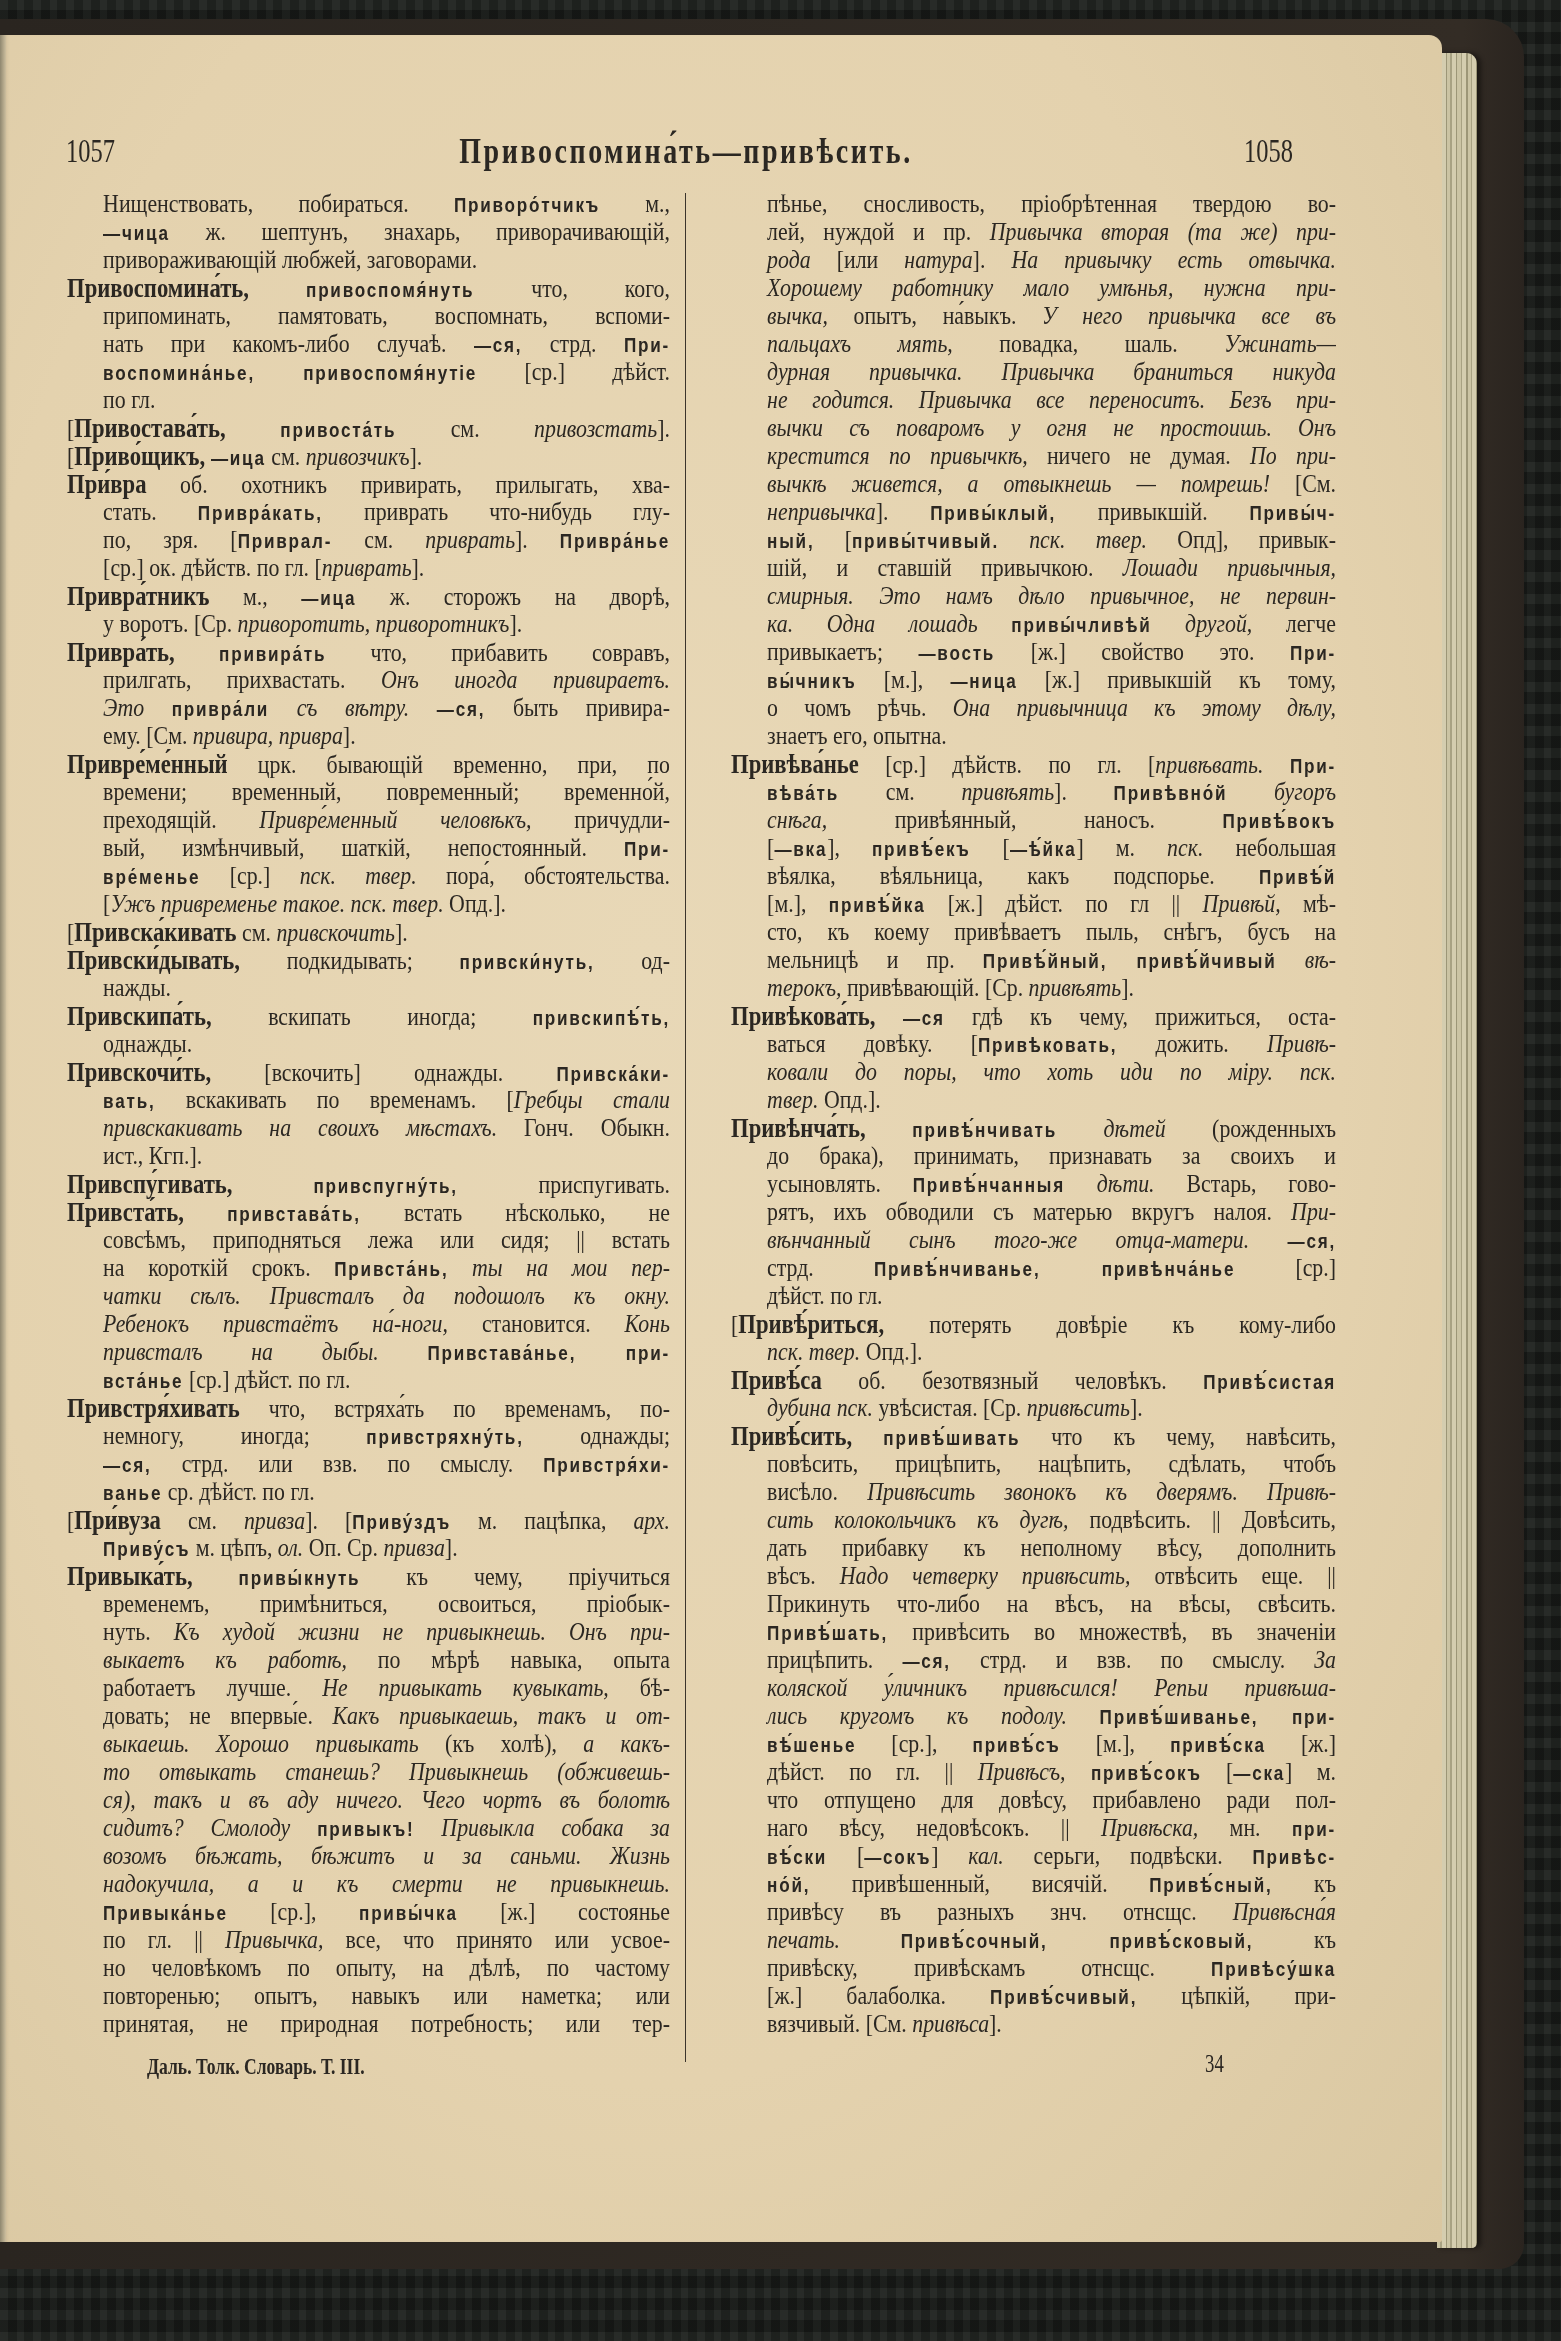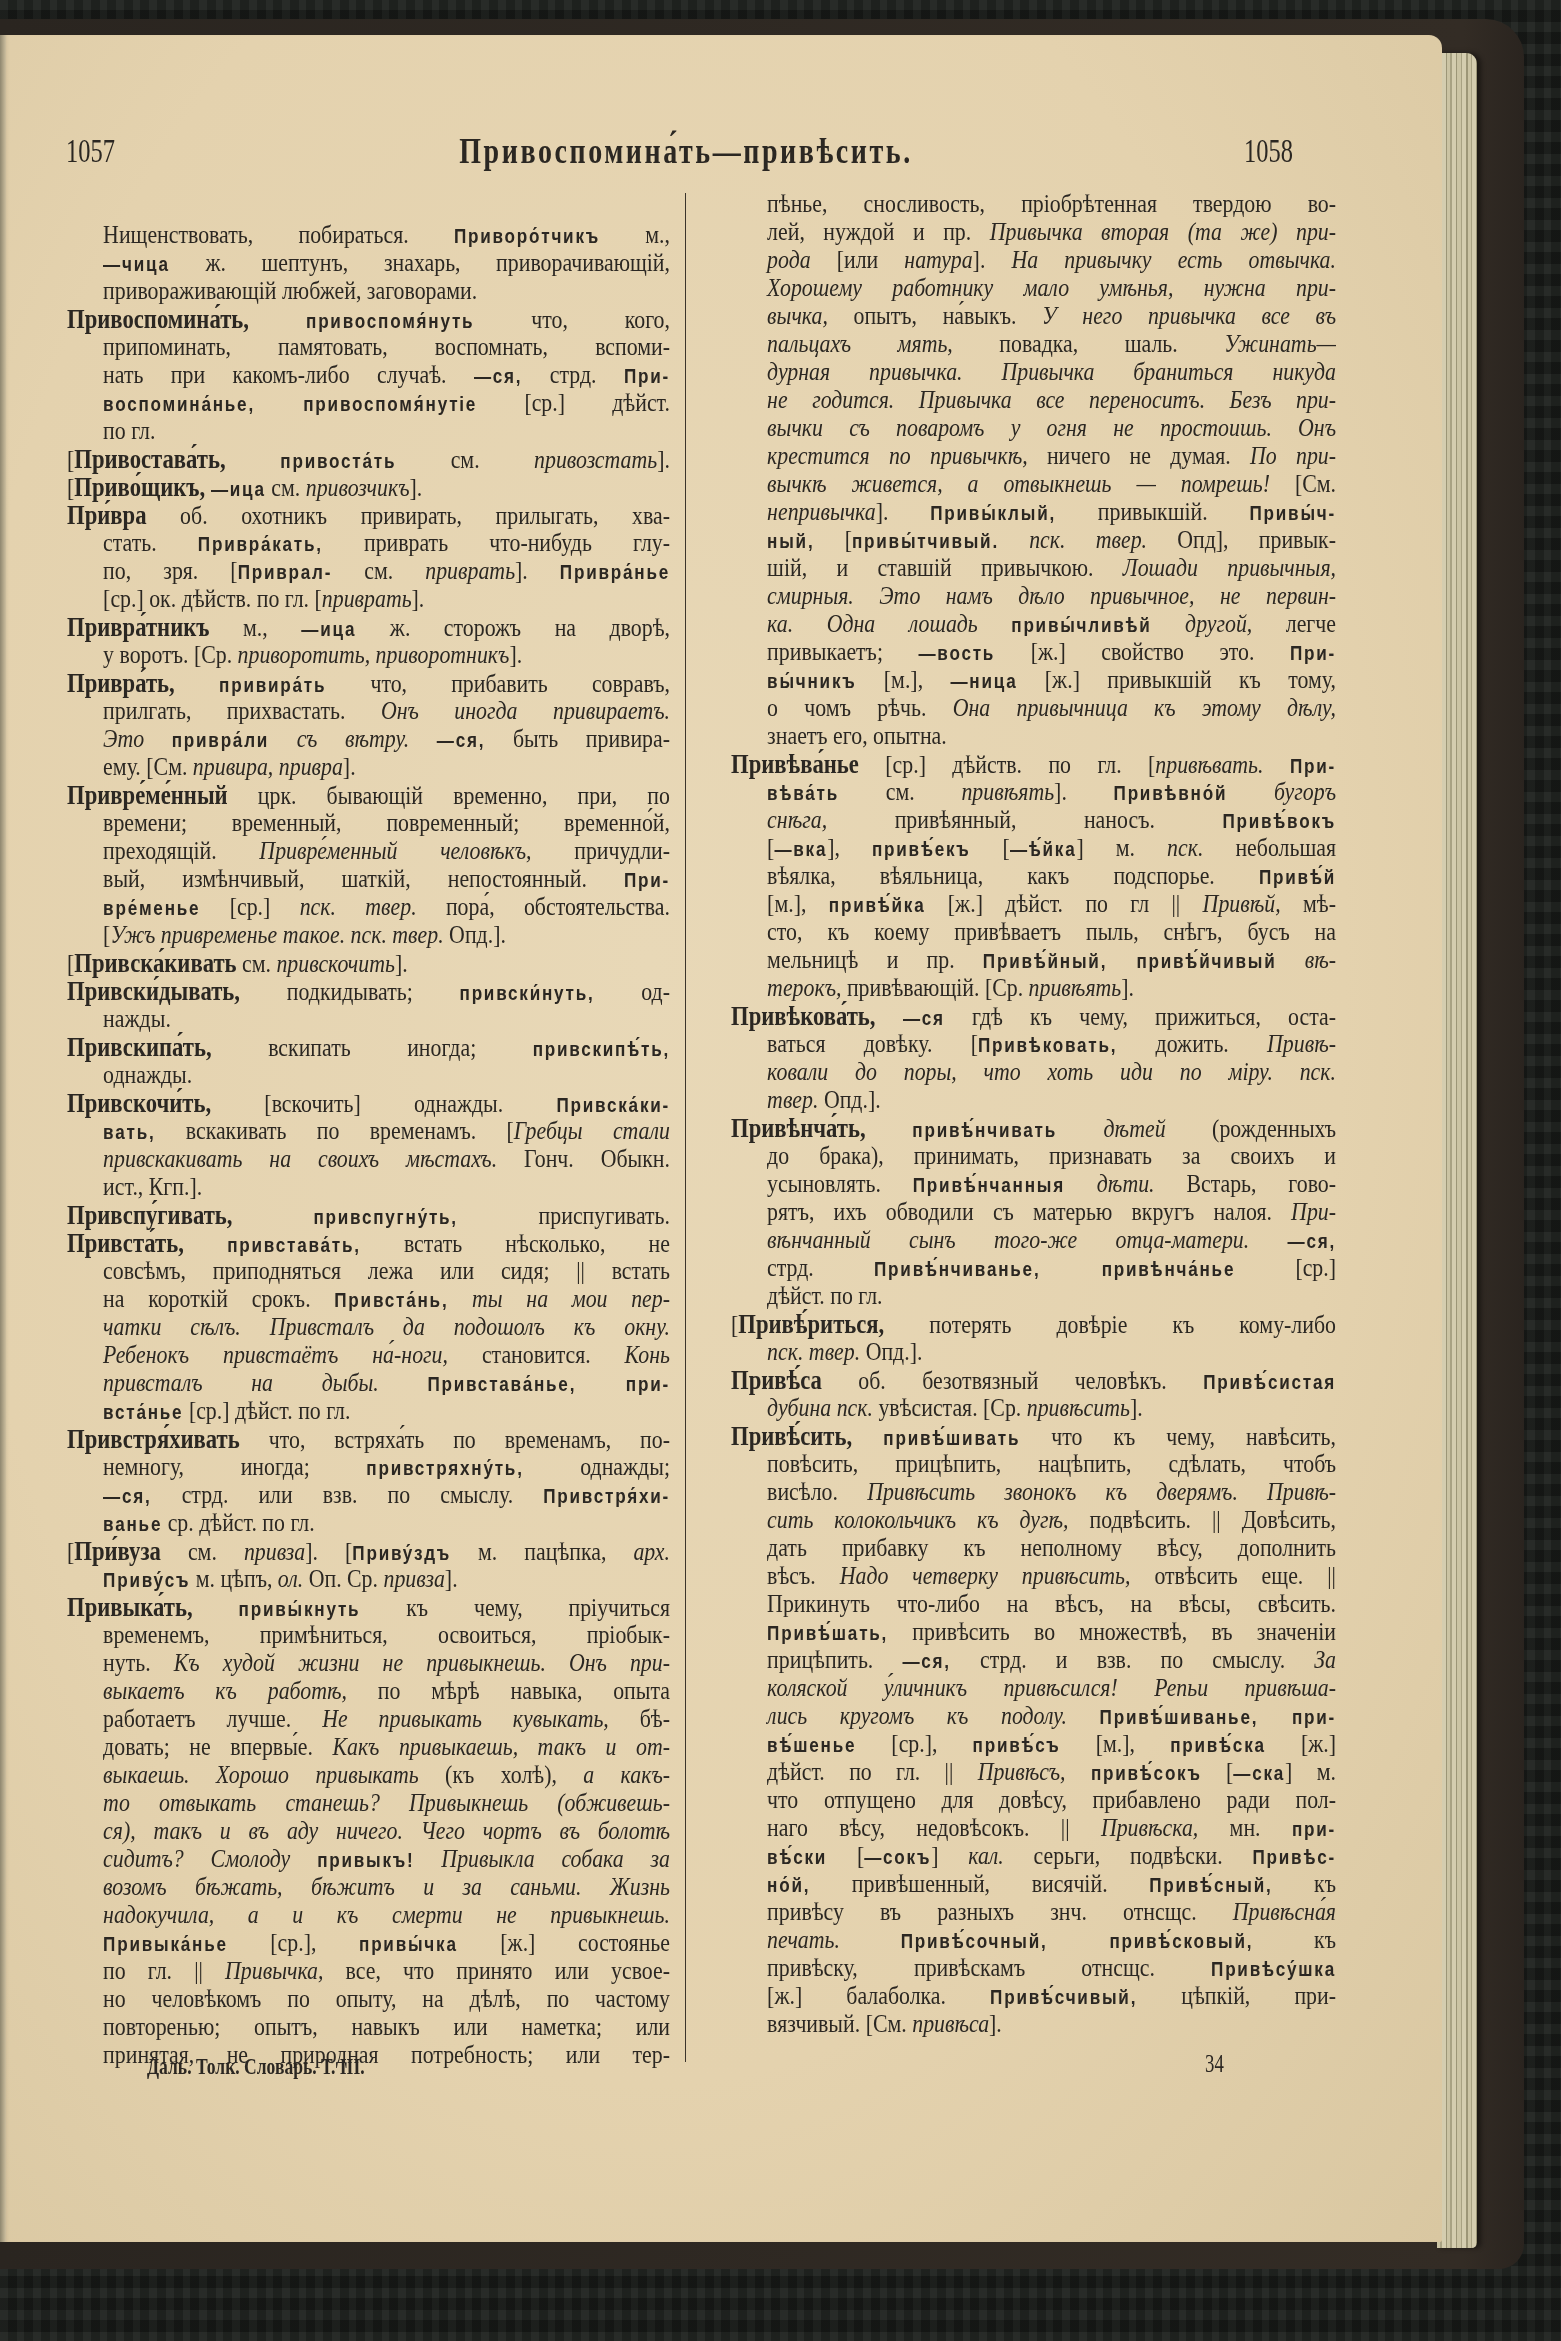--- a/index.html
+++ b/index.html
@@ -42,21 +42,21 @@
     white-space: nowrap;
   }
   .pgnum.left { left: 66px; transform: scaleX(0.72); transform-origin: 0 0; }
   .pgnum.right { right: 149px; transform: scaleX(0.72); transform-origin: 100% 0; }
   .running-title {
     position: absolute; top: 99px; left: 686px; font-size: 35px; line-height: 35px;
     font-weight: bold; letter-spacing: 3.2px; white-space: nowrap;
     transform: translateX(-50%) scaleX(0.8);
   }
   .column { position: absolute; top: 155px; }
-  .column.left { left: 67px; width: 603px; margin-top: 31px; }
+  .column.left { left: 67px; width: 603px; }
   .column.right { left: 731px; width: 605px; }
   .divider {
     position: absolute; left: 685px; top: 158px; width: 1.1px; height: 1869px;
     background: #3b342b;
   }
   .line {
     box-sizing: border-box;
     width: calc(100% / 0.84);
     height: 28px; line-height: 28px;
     font-size: 26px;

